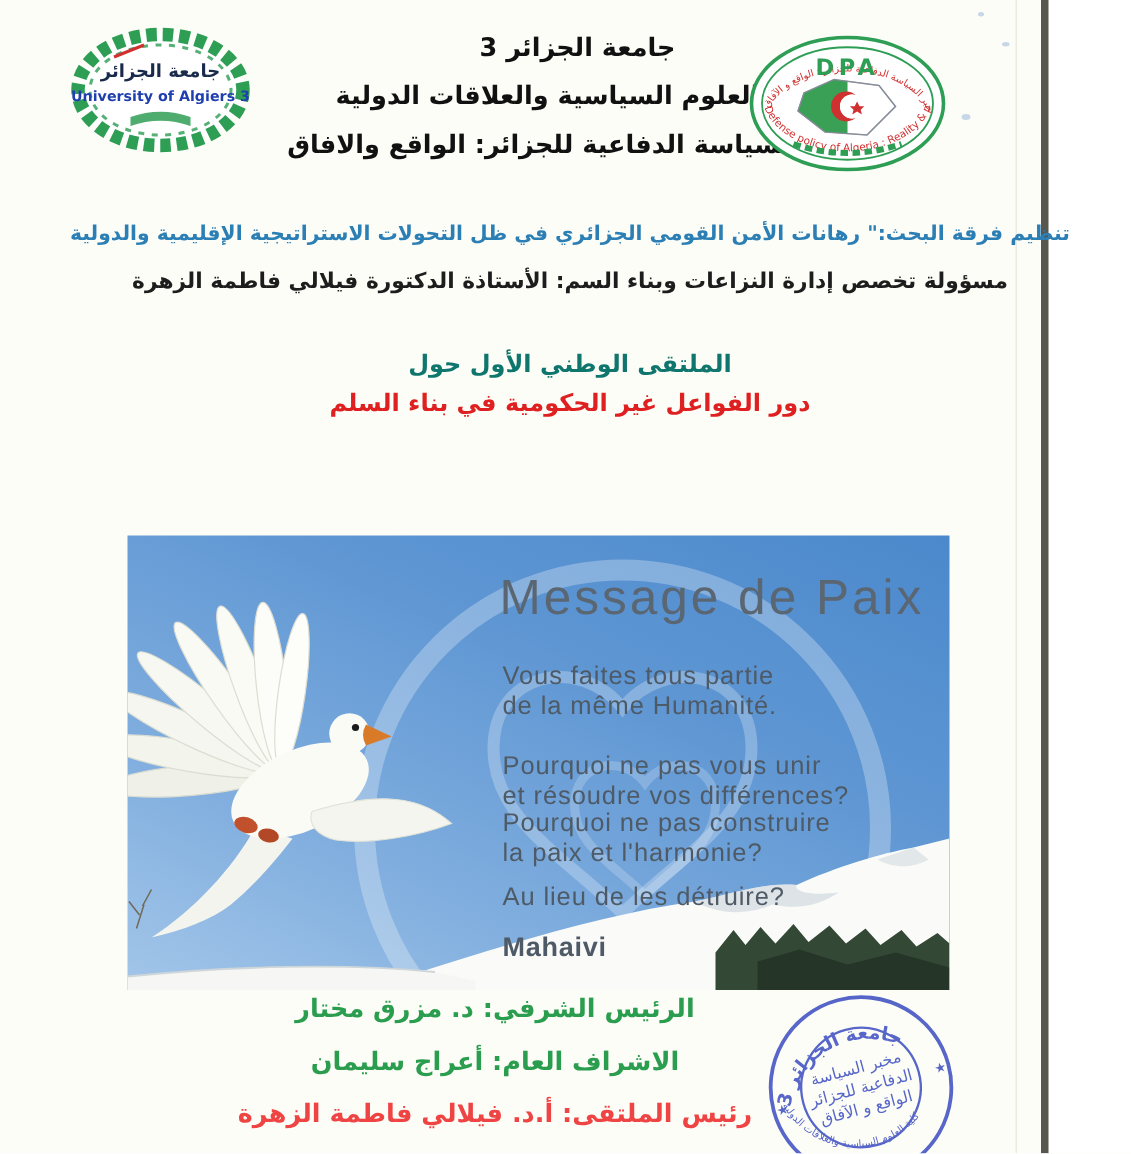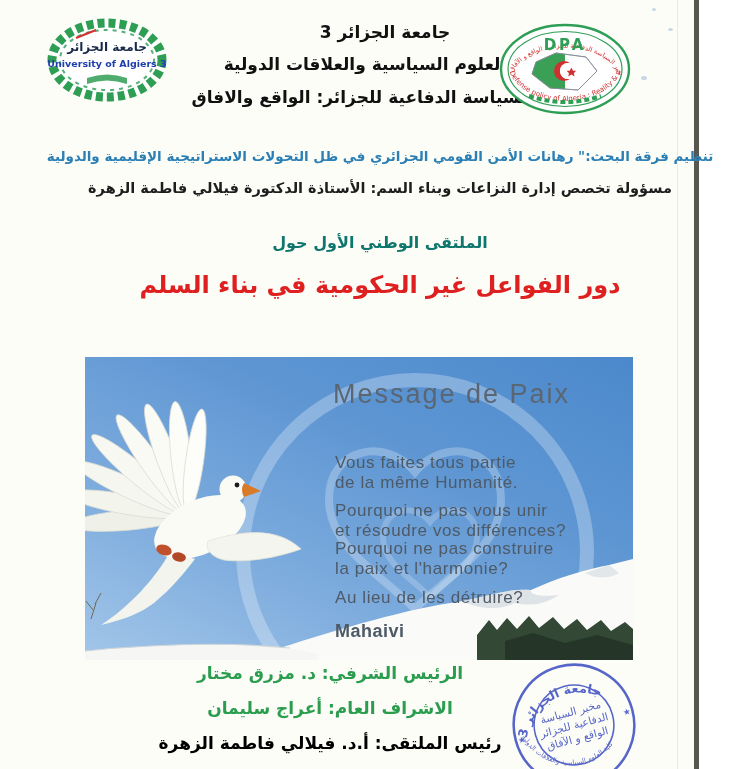--- a/index.html
+++ b/index.html
@@ -17,37 +17,37 @@
 
   .hline{left:150px;width:470px;font-weight:bold;color:#111;}
   .h1{top:22px;font-size:17px;}
   .h2{top:54px;font-size:17px;}
   .h3{top:87px;font-size:17px;}
 
   .r1{left:40px;width:680px;top:148px;font-size:13.5px;font-weight:bold;color:#2b7fb5;}
   .r2{left:40px;width:680px;top:180px;font-size:14.5px;font-weight:bold;color:#1d1d1d;}
 
   .e1{left:60px;width:640px;top:233px;font-size:16px;font-weight:bold;color:#0f766e;}
-  .e2{left:60px;width:640px;top:271px;font-size:24px;font-weight:bold;color:#df2020;}
+  .e2{left:60px;width:640px;top:259px;font-size:16px;font-weight:bold;color:#df2020;}
   .e3{left:60px;width:640px;top:295px;font-size:19px;font-weight:bold;color:#111;}
 
   .poster{left:85px;top:357px;width:548px;height:303px;overflow:hidden;
           background:linear-gradient(205deg,#4b89cc 0%,#5e96d3 35%,#7fadde 70%,#a3c6e9 100%);}
   .poster svg{position:absolute;left:0;top:0;}
-  .ptitle{left:248px;top:22px;font-size:27px;letter-spacing:2px;color:#5b6673;
+  .ptitle{left:248px;top:22px;font-size:33px;letter-spacing:2px;color:#5b6673;
           font-family:"Liberation Sans",sans-serif;white-space:nowrap;}
   .ppar{left:250px;width:300px;font-size:17px;line-height:20px;letter-spacing:.6px;
         color:#4e5a66;font-family:"Liberation Sans",sans-serif;white-space:pre-line;}
-  .pp1{top:96px;} .pp2{top:133px;margin-top:11px;} .pp3{top:182px;} .pp4{top:231px;}
+  .pp1{top:84px;} .pp2{top:133px;margin-top:11px;} .pp3{top:182px;} .pp4{top:231px;}
   .psig{left:250px;top:264px;font-size:18px;font-weight:bold;letter-spacing:.5px;
         color:#4e5a66;font-family:"Liberation Sans",sans-serif;}
 
   .cline{left:60px;width:540px;font-size:17px;font-weight:bold;}
   .c1{top:663px;} .c2{top:698px;} .c3{top:733px;}
-  .green{color:#2a9d4e;} .redname{color:#000000;}
+  .green{color:#2a9d4e;} .redname{color:#ef4444;}
 
   .stamp{left:506px;top:657px;width:136px;height:136px;opacity:.85;}
 </style>
 </head>
 <body>
 
 <div class="page">
   <div class="paper"></div>
   <div class="crease"></div>
   <div class="scan-bar"></div>

